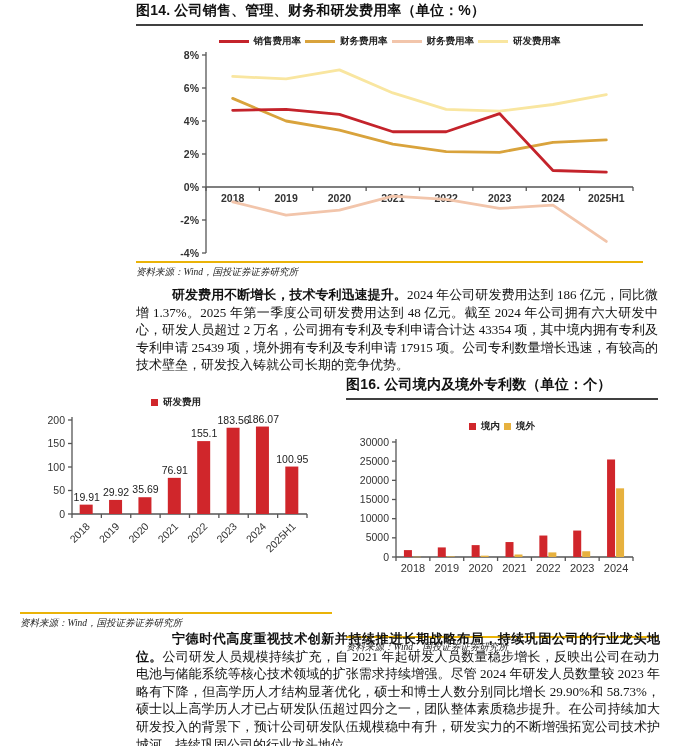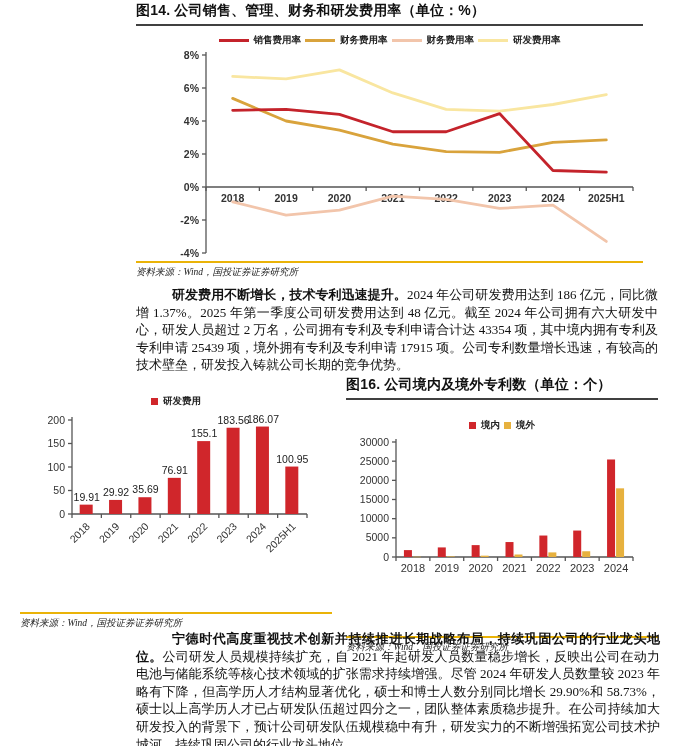--- a/index.html
+++ b/index.html
@@ -4,21 +4,21 @@
 <style>
   html,body{margin:0;padding:0;background:#ffffff;}
   .page{position:relative;width:674px;height:746px;background:#fff;overflow:hidden;
         font-family:"Liberation Sans",sans-serif;color:#1a1a1a;}
   .figure{position:absolute;}
   .fig-title{font-size:14px;font-weight:700;color:#111;padding-bottom:4px;
              border-bottom:2px solid #404040;letter-spacing:.2px;}
   .fig-source{border-top:2px solid #eab308;padding-top:3px;
               font-family:"Liberation Serif",serif;font-style:italic;
               font-size:9.5px;color:#222;}
-  .legend-row{display:flex;justify-content:center;align-items:flex-end;gap:4px;margin:9px 0 2px 0;height:12px;}
+  .legend-row{display:flex;justify-content:center;align-items:center;gap:4px;margin:9px 0 2px 0;height:12px;}
   .legend-item{display:flex;align-items:center;gap:5px;}
   .legend-line{width:30px;height:3px;display:inline-block;}
   .legend-square{width:7px;height:7px;display:inline-block;}
   .legend-label{font-size:9.5px;font-weight:700;color:#222;}
   .chart-zone{position:relative;height:216px;}
   .chart-zone .legend-row{margin-top:20px;}
   svg{display:block;}
   svg text{font-family:"Liberation Sans",sans-serif;}
   .para{position:absolute;text-align:justify;font-size:13px;line-height:17.6px;
         font-family:"Liberation Serif",serif;color:#111;}

